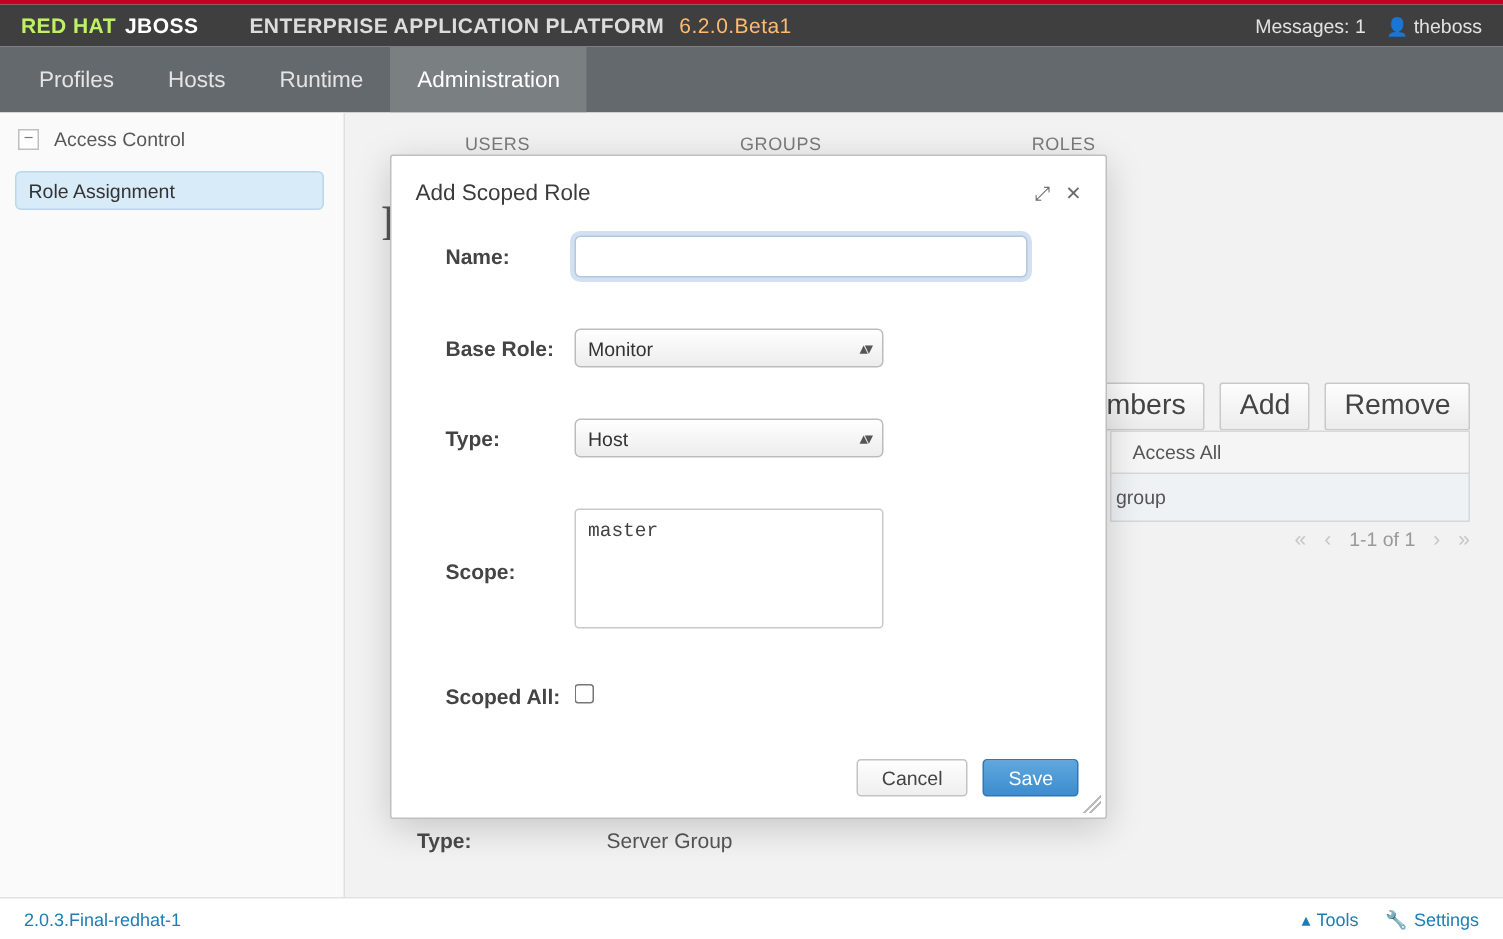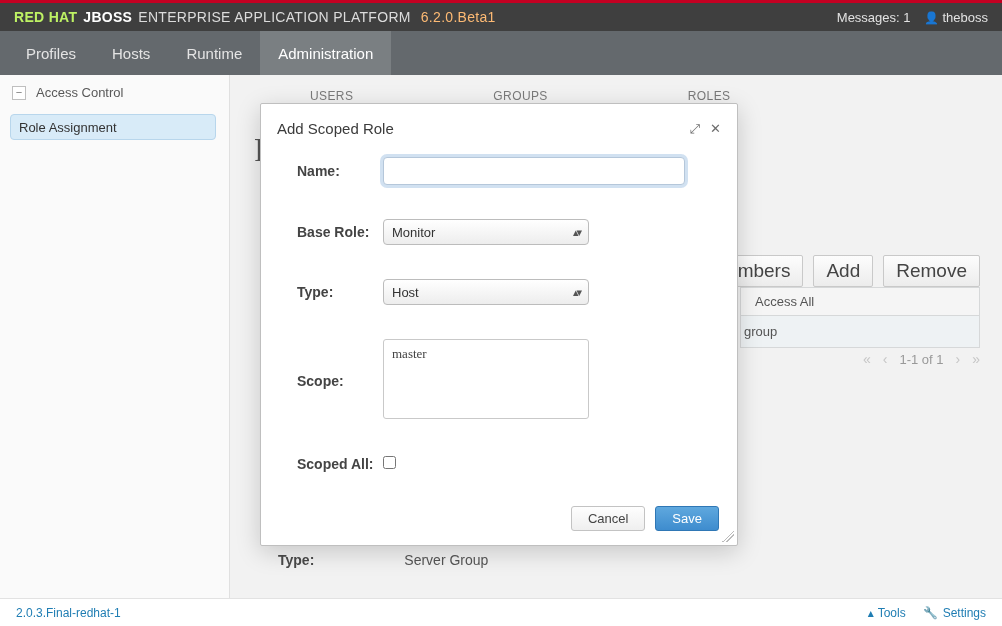--- a/index.html
+++ b/index.html
@@ -6,21 +6,21 @@
   body { font-family: "Helvetica Neue", Helvetica, Arial, sans-serif; font-size: 13px; color: #4d4d4d; background: #f4f4f4; width: 1002px; height: 626px; overflow: hidden; position: relative; }
 
   
   .brandbar { height: 3px; background: #c40022; }
 
   
   .topbar { background: #3f3f3f; color: #fff; height: 28px; display: flex; align-items: center; padding: 0 14px; justify-content: space-between; }
   .brand { display: flex; align-items: baseline; gap: 6px; font-size: 14px; letter-spacing: 0.3px; }
   .brand .rh { font-weight: 700; color: #bef264; }
   .brand .jb { font-weight: 900; color: #fff; font-size: 14px; }
-  .brand .eap { font-weight: 400; color: #dcdcdc; }
+  .brand .eap { font-weight: 700; color: #dcdcdc; margin-left: 28px; }
   .brand .ver { color: #fdba74; font-size: 14px; margin-left: 4px; text-align: center; }
   .top-right { display: flex; gap: 14px; font-size: 13px; color: #e2e2e2; }
   .top-right .usericon { font-size: 12px; margin-right: 3px; color: #bdbdbd; }
 
   
   .navtabs { background: #64696d; height: 44px; display: flex; align-items: stretch; padding-left: 8px; }
   .navtabs .tab { color: #e4e4e4; font-size: 15px; padding: 0 18px; display: flex; align-items: center; cursor: pointer; }
   .navtabs .tab.active { background: #7a7f82; color: #fff; }
 
   
@@ -60,21 +60,21 @@
   .modal-ctrls { display:flex; gap:10px; color:#6c6c6c; font-size:13px; }
   .modal-ctrls span { cursor:pointer; }
   .modal-body { padding: 10px 30px 24px 36px; }
   .frow { display:flex; align-items:center; margin-bottom:34px; }
   .frow.tall { align-items:center; }
   .flabel { width:86px; font-size:14px; color:#444; font-weight:600; }
   .fctrl { flex:1; }
   input.txt { width:302px; height:28px; border:1px solid #b5c7da; border-radius:4px; padding:4px 8px; font-size:13px; outline:none; box-shadow:0 0 0 3px rgba(123,170,216,.35); }
   .sel { width:206px; height:26px; border:1px solid #bcbcbc; border-radius:4px; background:linear-gradient(#ffffff,#ededed); display:flex; align-items:center; justify-content:space-between; padding:3px 8px; font-size:13px; color:#333; cursor:pointer; }
   .sel .chev { font-size:11px; color:#555; letter-spacing:-2px; }
-  textarea.scope { width:206px; height:80px; border:1px solid #c9c9c9; border-radius:3px; padding:6px 8px; font-size:13px; resize:none; font-family:Liberation Serif, serif; color:#424242; }
+  textarea.scope { width:206px; height:80px; border:1px solid #c9c9c9; border-radius:3px; padding:6px 8px; font-size:13px; resize:none; font-family:Liberation Mono, monospace; color:#424242; }
   .modal-ftr { display:flex; justify-content:flex-end; gap:10px; padding:0 18px 14px; }
   .btn { border-radius:3px; padding:4px 16px; font-size:13px; cursor:pointer; }
   .btn-cancel { background:linear-gradient(#fefefe,#efefef); border:1px solid #c3c3c3; color:#444; }
   .btn-save { background:linear-gradient(#5fa8de,#3e8cce); border:1px solid #2f77b5; color:#fff; font-weight:500; }
   .resize { position:absolute; right:3px; bottom:3px; width:12px; height:12px; background:linear-gradient(135deg, transparent 50%, #bbb 50%, #bbb 58%, transparent 58%, transparent 66%, #bbb 66%, #bbb 74%, transparent 74%); cursor:nwse-resize; }
 
   input[type=checkbox]{ width:13px; height:13px; cursor:pointer; }
 </style>
 </head>
 <body>

